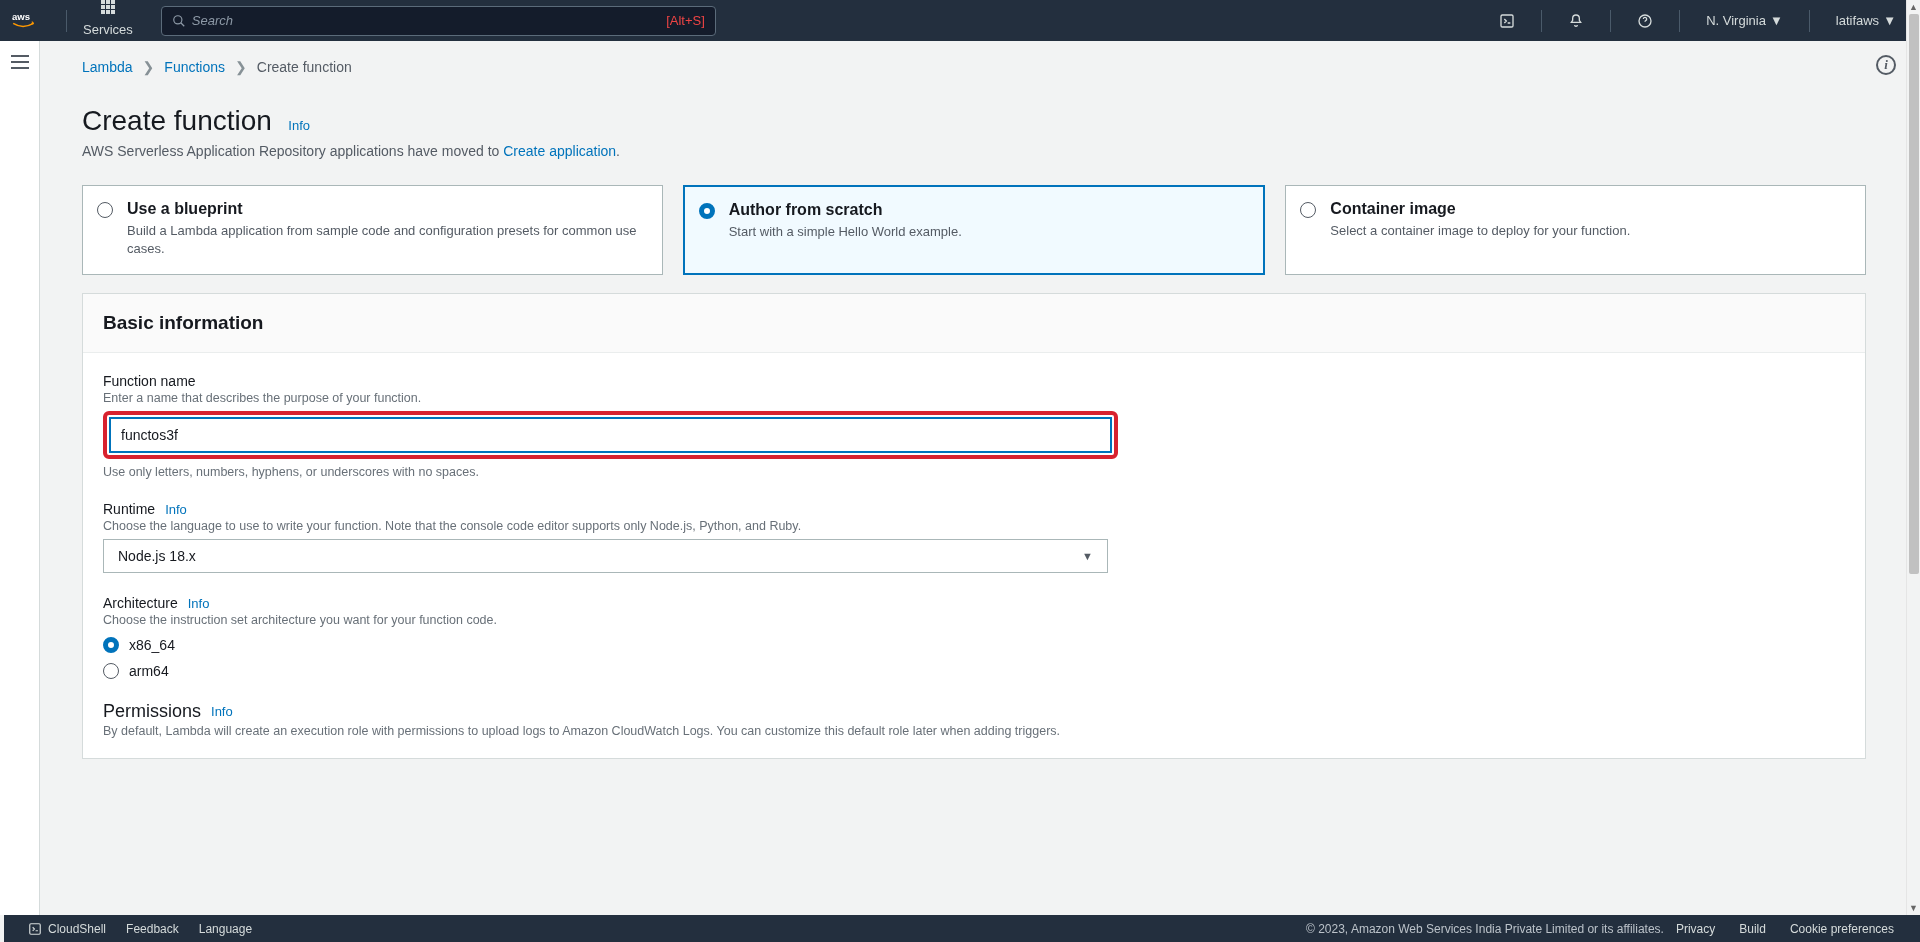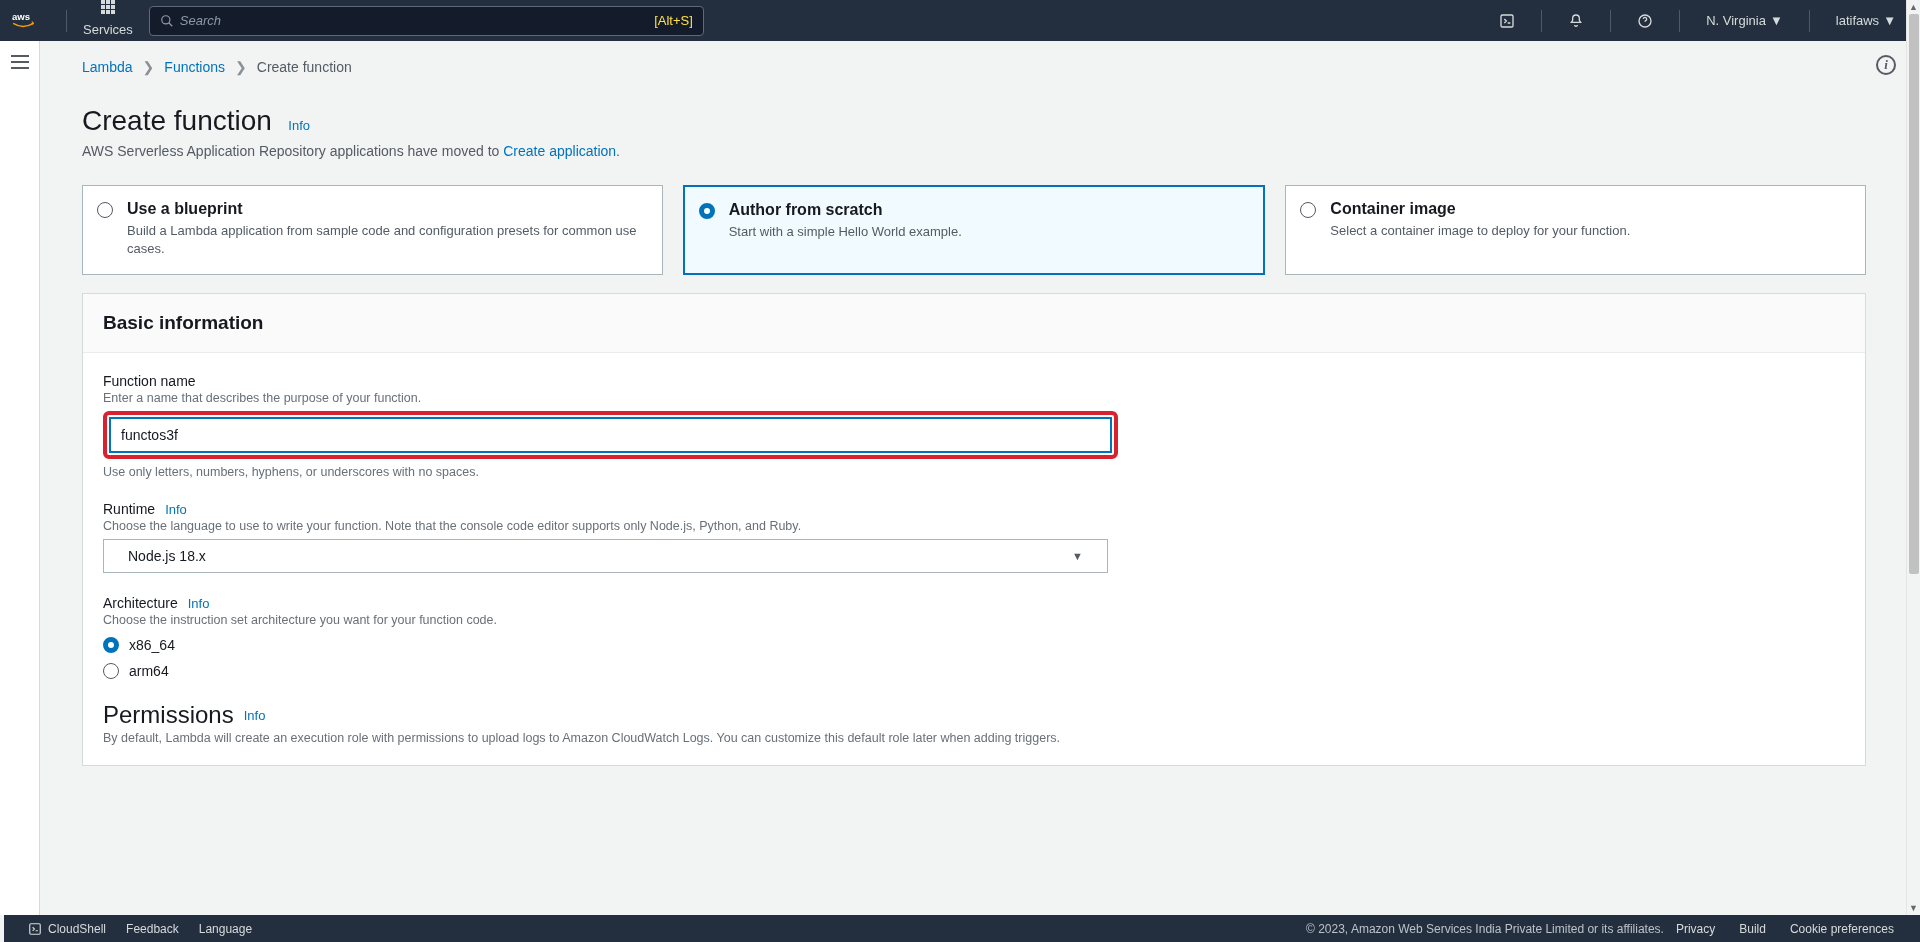--- a/index.html
+++ b/index.html
@@ -6,24 +6,24 @@
   html, body { width: 100%; height: 100%; background: #f2f3f3; }
   body { display: flex; flex-direction: column; height: 942px; width: 1920px; overflow: hidden; position: relative; }
 
   
   .topnav { height: 41px; background: #232f3e; display: flex; align-items: center; color: #d5dbdb; font-size: 13px; }
   .topnav .logo { width: 60px; display: flex; align-items: center; justify-content: center; font-weight: 700; color: #fff; }
   .vdiv { width: 1px; height: 22px; background: #4a5a6a; margin: 0 6px; }
   .services-btn { display: flex; align-items: center; gap: 8px; padding: 0 10px; height: 100%; cursor: pointer; flex-direction: column; }
   .grid-icon { width: 14px; height: 14px; display: grid; grid-template-columns: repeat(3,4px); grid-template-rows: repeat(3,4px); gap: 1px; }
   .grid-icon span { background: #d5dbdb; }
-  .searchwrap { flex: 0 0 auto; width: 555px; height: 30px; margin-left: 6px; background: #141c2b; border: 1px solid #5b6b7a; border-radius: 4px; display: flex; align-items: center; padding: 0 10px; color: #97a2ad; position: relative; }
+  .searchwrap { flex: 0 0 auto; width: 555px; height: 30px; margin-left: 18px; background: #141c2b; border: 1px solid #5b6b7a; border-radius: 4px; display: flex; align-items: center; padding: 0 10px; color: #97a2ad; position: relative; }
   .searchwrap input { flex: 1; background: transparent; border: none; outline: none; color: #d5dbdb; font-size: 13px; padding-left: 6px; }
   .searchwrap input::placeholder { color: #8d99a6; font-style: italic; }
-  .searchwrap .hint { position: absolute; right: 10px; color: #fde047; font-size: 13px; }
+  .searchwrap .hint { position: absolute; right: 10px; color: #ef4444; font-size: 13px; }
   .topnav-spacer { flex: 1; }
   .topnav-icons { display: flex; align-items: center; gap: 6px; padding-right: 10px; height: 100%; }
   .tn-btn { height: 100%; display: flex; align-items: center; padding: 0 14px; cursor: pointer; color: #d5dbdb; font-size: 13px; gap: 4px; white-space: nowrap;}
   .tn-btn svg { width: 16px; height: 16px; stroke: #d5dbdb; fill: none; }
 
   
   .leftrail { position: absolute; top: 41px; left: 0; width: 40px; height: calc(942px - 41px - 27px); background: #fff; border-right: 1px solid #d5dbdb; display: flex; align-items: flex-start; justify-content: center; padding-top: 14px; }
   .hamburger { width: 18px; height: 14px; display: flex; flex-direction: column; justify-content: space-between; cursor: pointer; }
   .hamburger span { height: 2px; background: #545b64; }
 
@@ -64,30 +64,30 @@
   .panel-body { padding: 20px; }
 
   .form-group { margin-bottom: 22px; }
   .fg-label { font-size: 14px; color: #16191f; }
   .fg-help { font-size: 12.5px; color: #687078; margin-top: 2px; }
   .fg-constraint { font-size: 12.5px; color: #687078; margin-top: 6px; }
 
   .highlight-box { border: 4px solid #d8222f; padding: 2px; border-radius: 6px; margin-top: 6px; }
   .textinput { width: 100%; height: 36px; border: 2px solid #0073bb; padding: 0 10px; font-size: 14px; color: #16191f; outline: none; }
   .selectwrap { position: relative; width: 1005px; }
-  .selectinput { width: 100%; height: 34px; border: 1px solid #aab7b8; padding: 0 24px; font-size: 14px; color: #16191f; background: #fff; display:flex; align-items:center; justify-content:space-between; cursor:pointer; }
+  .selectinput { width: 100%; height: 34px; border: 1px solid #aab7b8; padding: 0 14px; font-size: 14px; color: #16191f; background: #fff; display:flex; align-items:center; justify-content:space-between; cursor:pointer; }
   .selectinput .caret { font-size: 11px; color:#545b64; }
 
   .radio-row { display: flex; align-items: center; gap: 10px; margin-top: 10px; }
   .radio-row .r { width: 16px; height: 16px; border: 1px solid #545b64; border-radius: 50%; background:#fff; }
   .radio-row.selected .r { border: 5px solid #0073bb; }
   .radio-row label { font-size: 14px; color: #16191f; }
 
   .label-with-info { display:flex; align-items:center; gap:10px; }
-  .label-with-info .big { font-size: 24px; font-weight: 400; color:#16191f;}
+  .label-with-info .big { font-size: 18px; font-weight: 400; color:#16191f;}
 
   
   .footer { position: absolute; bottom: 0; left: 4px; right: 0; height: 27px; background: #232f3e; color: #d5dbdb; font-size: 12px; display: flex; align-items: center; padding: 0 14px; }
   .footer .fbtn { display: flex; align-items: center; gap: 6px; padding: 0 10px; cursor: pointer; }
   .footer .spacer { flex: 1; }
   .footer a { color: #d5dbdb; text-decoration: none; padding: 0 12px; }
 </style>
 </head>
 <body>
 

